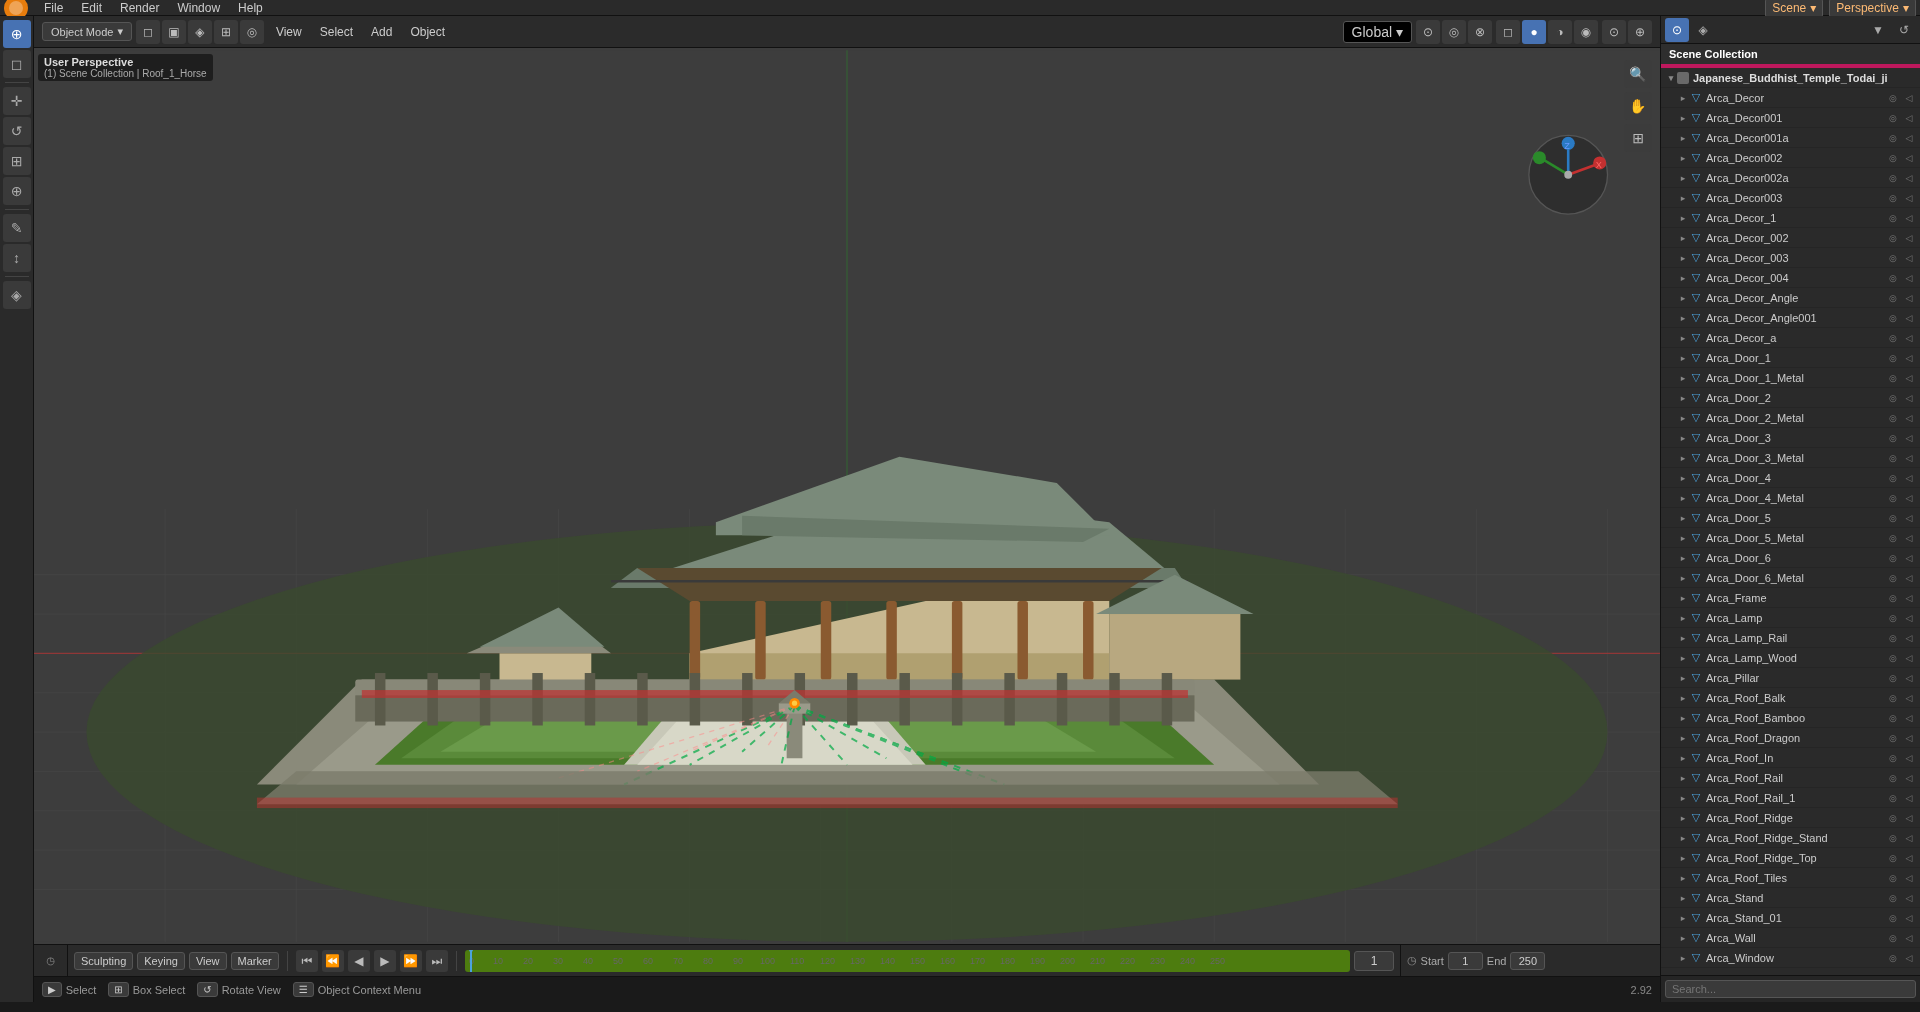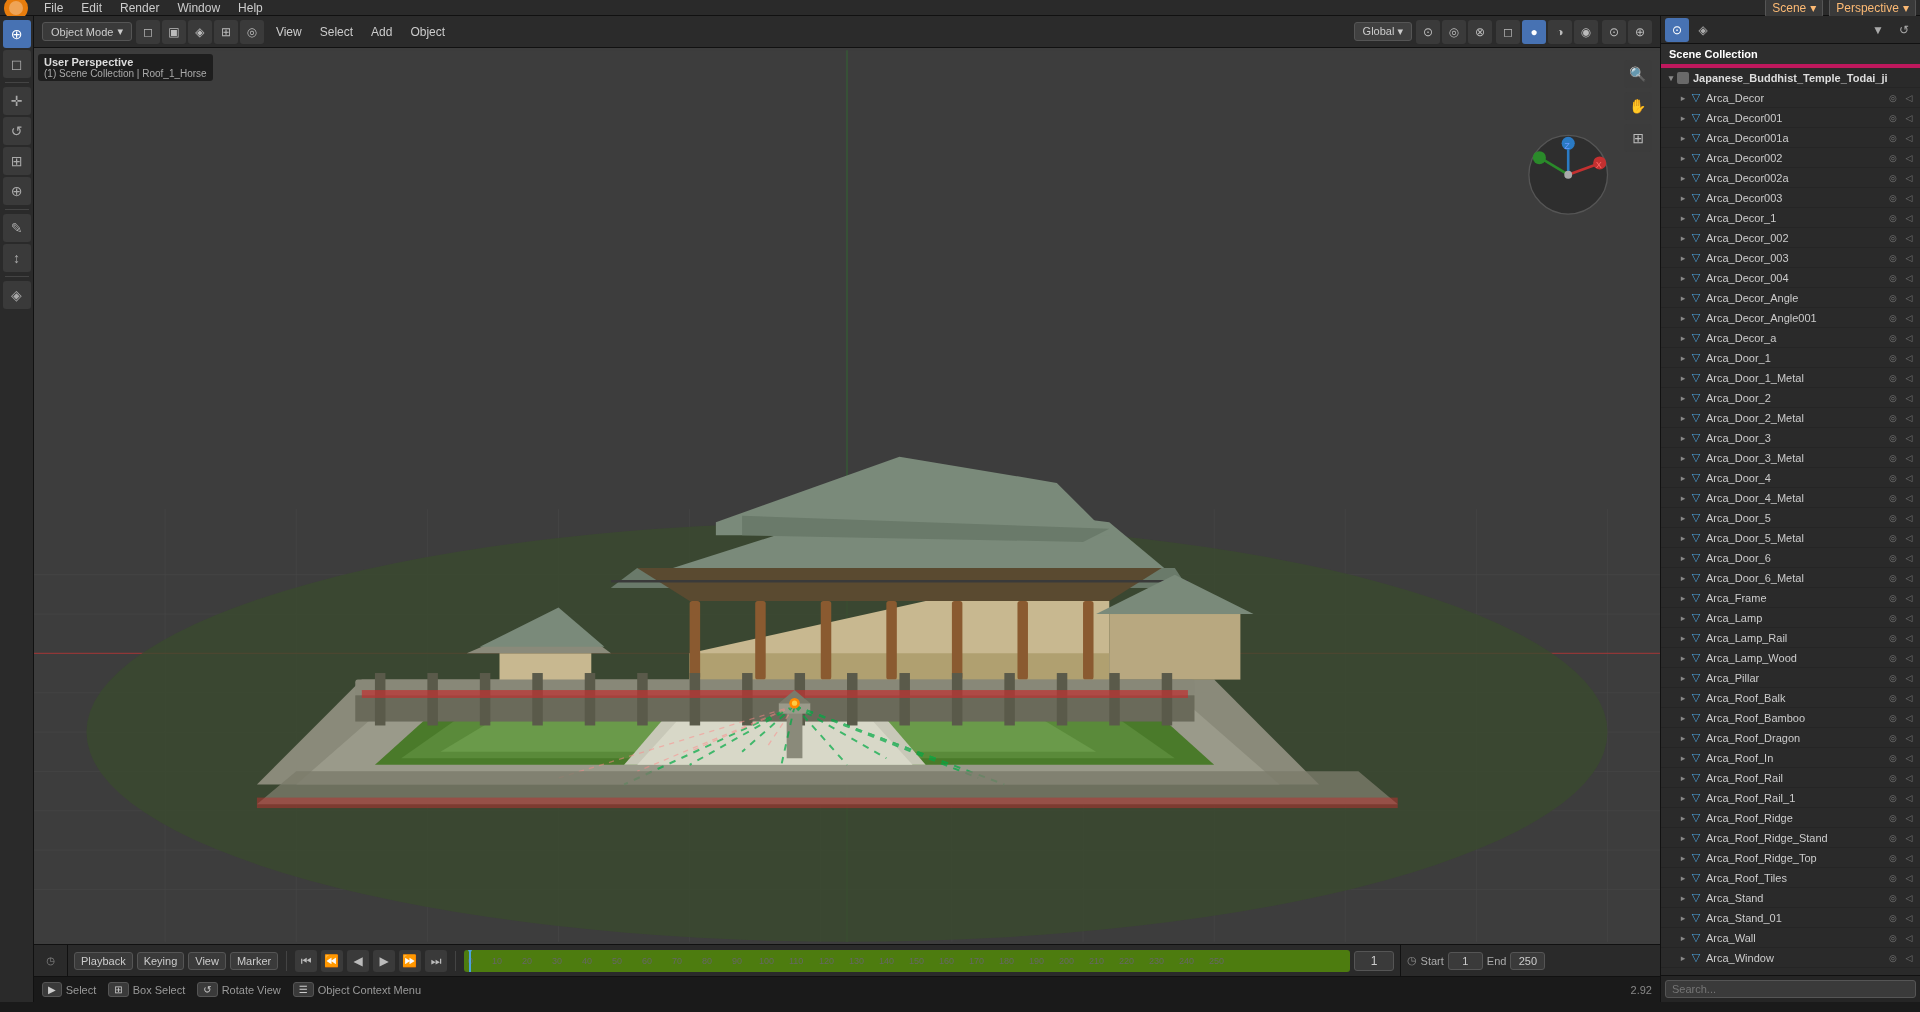--- a/index.html
+++ b/index.html
@@ -326,26 +326,26 @@
       display: flex; gap: 2px; align-items: center;
     }
     .viewport-menu-item {
       padding: 2px 8px;
       cursor: pointer;
       border-radius: 3px;
       font-size: 12px;
       color: #ccc;
     }
     .global-selector {
-      background: #404040;
+      background: #000000;
       border: 1px solid #555;
       border-radius: 3px;
       padding: 2px 8px;
       color: #ccc;
-      font-size: 11px;
+      font-size: 14px;
       margin-left: 8px;
     }
 
     
     #right-panel-top {
       height: 28px;
       background: #2a2a2a;
       display: flex; align-items: center;
       padding: 0 4px;
       gap: 2px;
@@ -668,21 +668,21 @@
         <div class="overlay-icon">⊞</div>
       </div>
     </div>
 
     <div id="timeline-section">
       <div class="timeline-left">
         <div style="font-size:10px; color:#888;">◷</div>
       </div>
       <div class="timeline-center">
 
-        <div class="toolbar-btn">Playback</div>
+        <div class="toolbar-btn">Sculpting</div>
         <div class="toolbar-btn">Keying</div>
         <div class="toolbar-btn">View</div>
         <div class="toolbar-btn">Marker</div>
 
         <div style="width:1px; height:20px; background:#444; margin: 0 4px;"></div>
 
         <div class="tl-btn">⏮</div>
         <div class="tl-btn">⏪</div>
         <div class="tl-btn">◀</div>
         <div class="tl-btn">▶</div>

